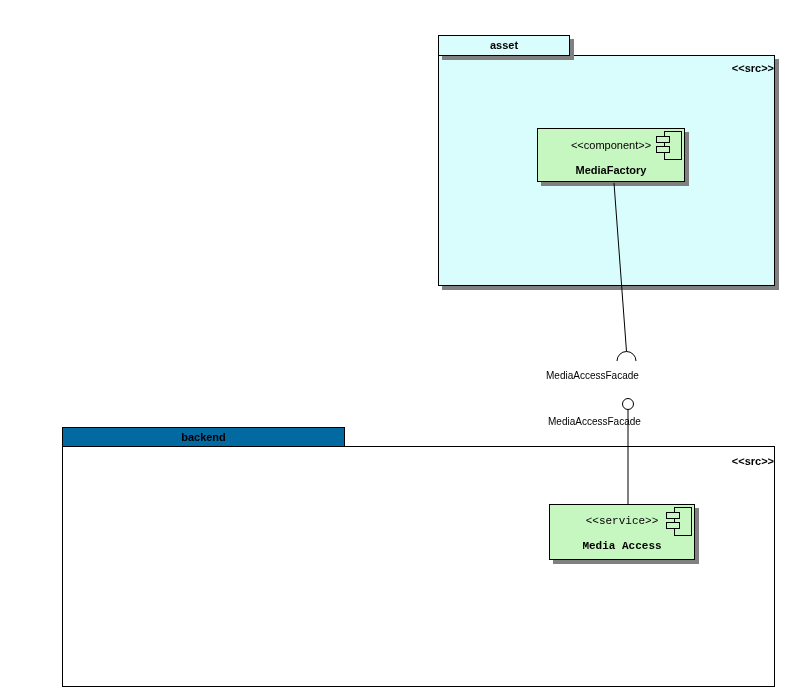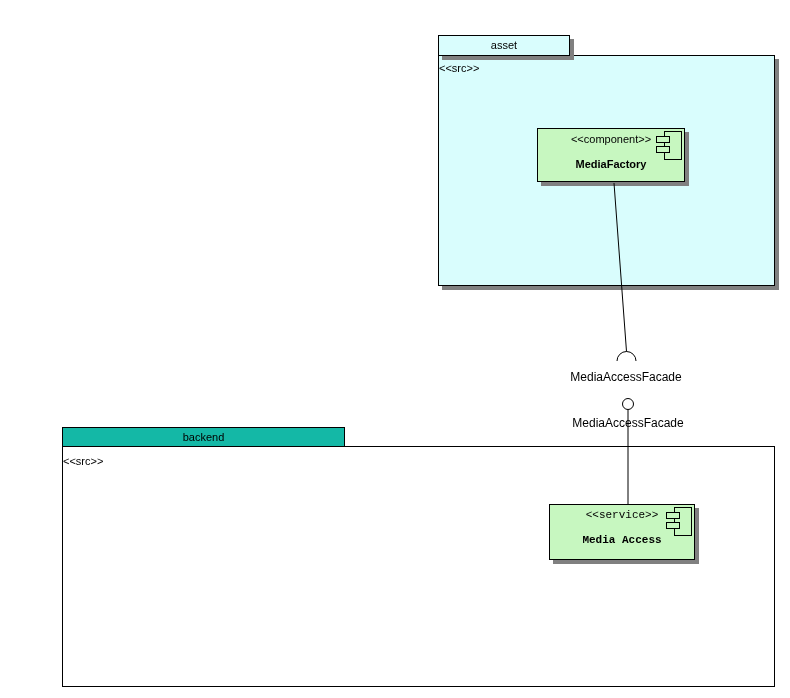--- a/index.html
+++ b/index.html
@@ -2,48 +2,48 @@
 <html><head>
 <meta charset="utf-8">
 <style>
   html,body { margin:0; padding:0; background:#ffffff; }
   .canvas {
     position:relative; width:790px; height:698px; background:#ffffff;
     font-family:"Liberation Sans", sans-serif; color:#000; overflow:hidden;
   }
 
   
-  .pkg-body, .pkg-tab { position:absolute; border:1px solid #000; box-sizing:content-box; }
+  .pkg-body, .pkg-tab { position:absolute; border:1px solid #000; box-sizing:content-box;font-weight:bold; }
   .pkg-tab { font-size:11px; text-align:center; }
 
   #asset-body { left:438px; top:55px; width:335px; height:229px;
                 background:#d9fdfd; box-shadow:4px 4px 0 #808080; }
   #asset-tab  { left:438px; top:35px; width:130px; height:19px; line-height:19px;
                 background:#d9fdfd; box-shadow:4px 4px 0 #808080; }
 
   #backend-body { left:62px; top:446px; width:711px; height:239px; background:#ffffff; }
   #backend-tab  { left:62px; top:427px; width:281px; height:18px; line-height:18px;
-                  background:#14b8a6; }
+                  background:#0369a1; }
 
-  .src-label { position:absolute; top:6px; left:0; right:0; text-align:left;
+  .src-label { position:absolute; top:6px; left:0; right:0; text-align:right;
                font-size:11px; }
   #backend-body .src-label { top:8px; }
 
   
   .component { position:absolute; background:#c7f7c0; border:1px solid #000;
                box-shadow:4px 4px 0 #808080; text-align:center; font-size:11px; }
   #comp-mediafactory { left:537px; top:128px; width:146px; height:52px; }
   #comp-mediaaccess  { left:549px; top:504px; width:144px; height:54px;font-family:Liberation Mono, monospace; }
-  .stereo { margin-top:4px; line-height:13px; }
+  .stereo { margin-top:10px; line-height:13px; }
   .cname  { margin-top:12px;  line-height:13px; font-weight:bold; }
   .comp-icon { position:absolute; top:2px; right:2px; }
 
   
   .connector-svg { position:absolute; left:0; top:0; z-index:4; pointer-events:none; }
-  .iface-label { position:absolute; width:160px; text-align:center; font-size:12px;
+  .iface-label { position:absolute; width:160px; text-align:left; font-size:10px;
                  z-index:5; }
   #iface-label-req  { left:546px; top:370px; }
   #iface-label-prov { left:548px; top:416px; }
 </style>
 </head>
 <body>
 
 <div class="canvas">
 
   <div>

